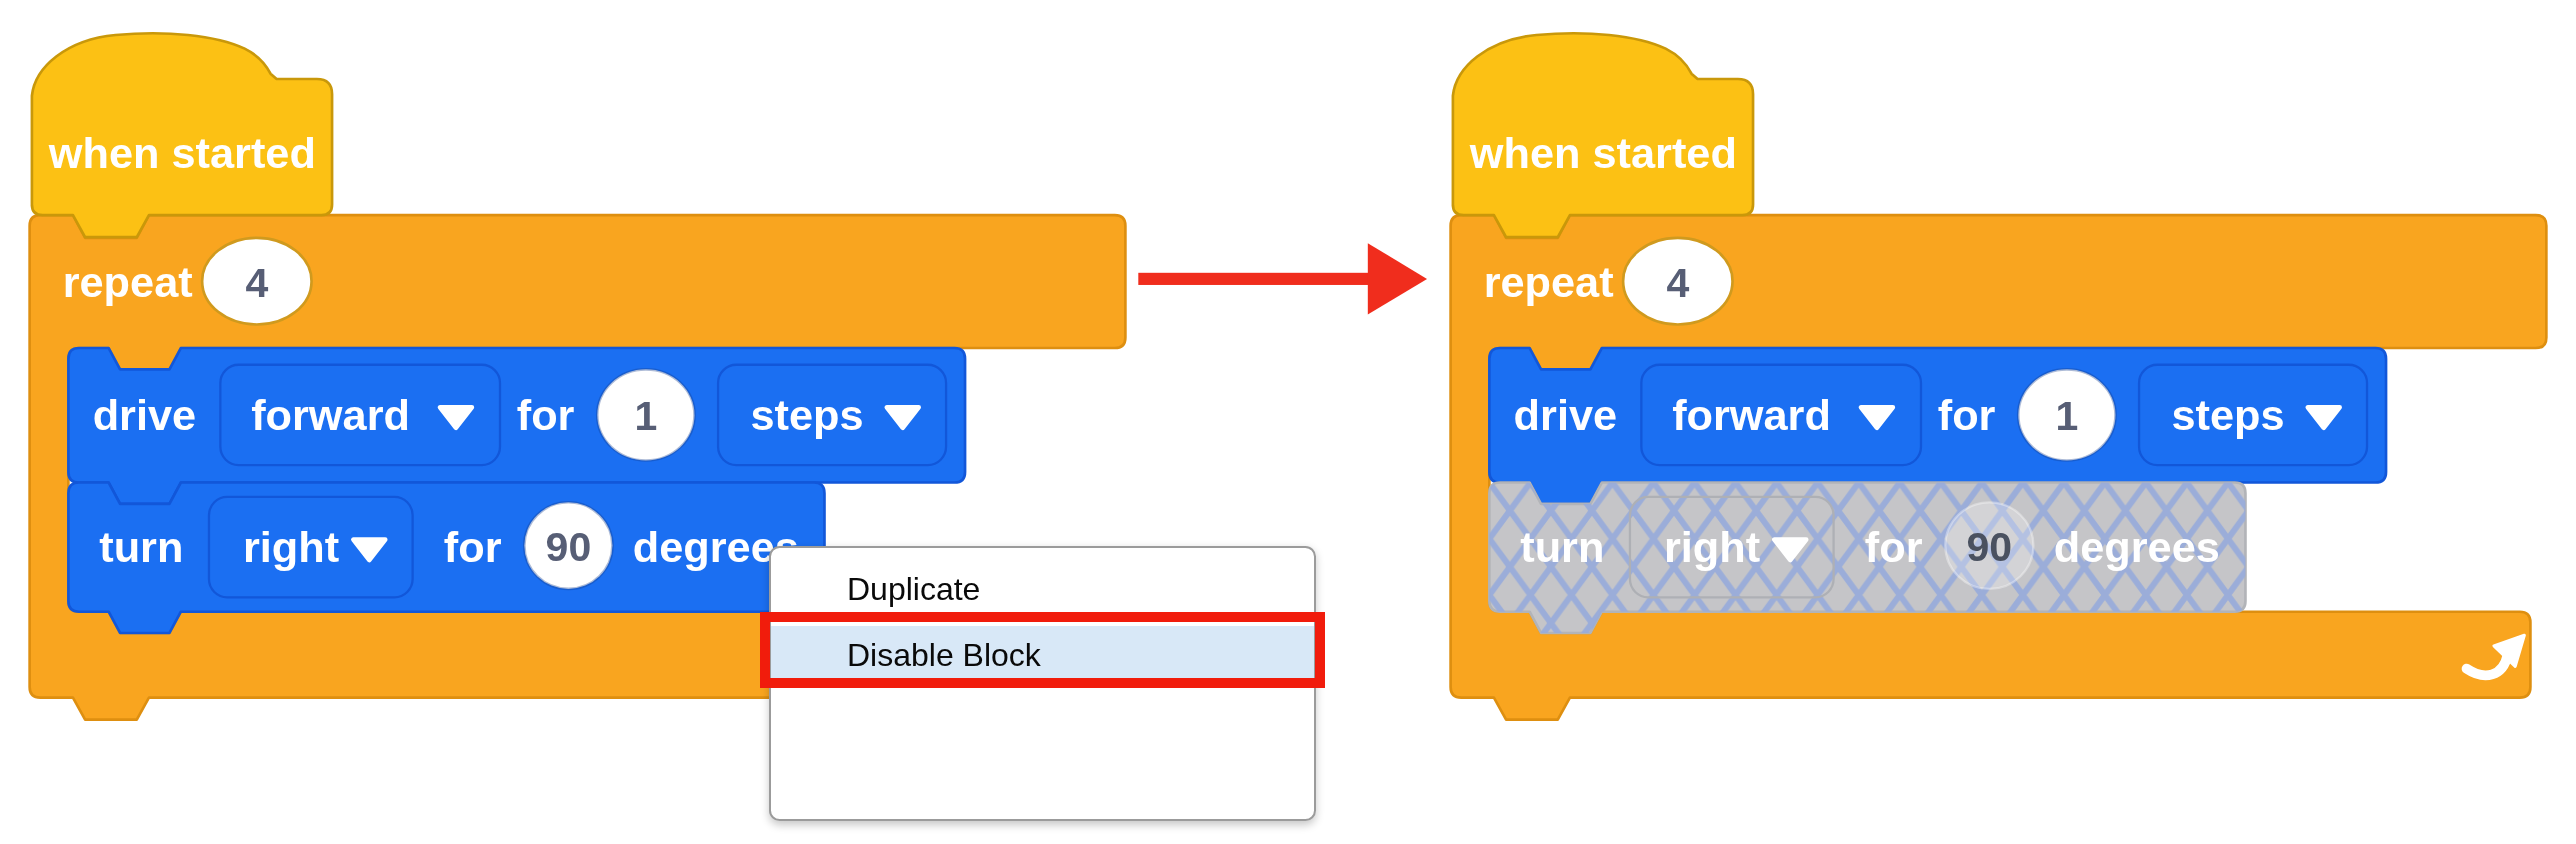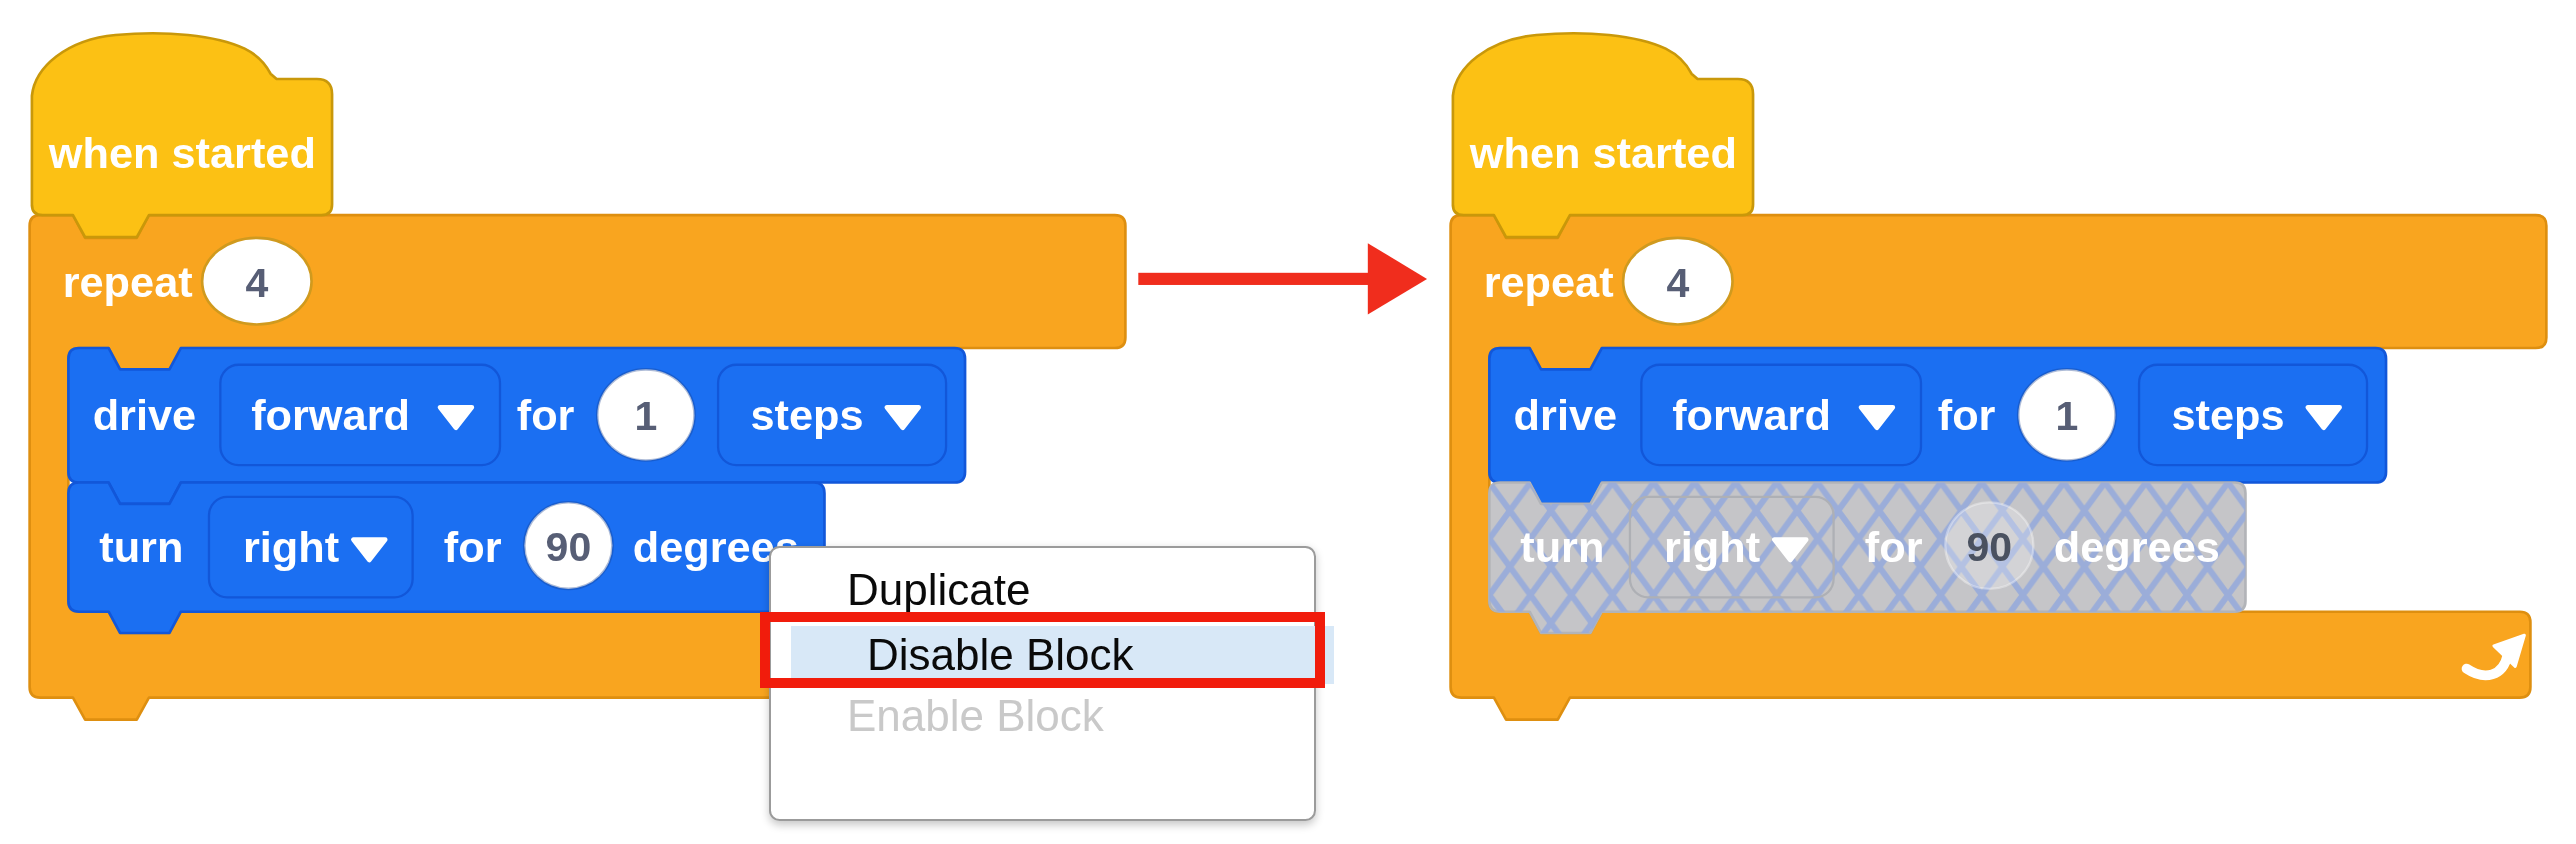--- a/index.html
+++ b/index.html
@@ -27,23 +27,23 @@
   .caret    {fill:#ffffff;stroke:#ffffff;stroke-width:6;stroke-linejoin:round;}
   .loop-arrow-stroke{fill:none;stroke:#ffffff;stroke-width:13;stroke-linecap:round;}
   .loop-arrow-head{fill:#ffffff;stroke:#ffffff;stroke-width:4;stroke-linejoin:round;}
   .arrow-red{fill:#F02D1D;}
 
   
   .menu{position:absolute;left:769px;top:546px;width:547px;height:275px;
         background:#ffffff;border:2.3px solid #9b9b9b;border-radius:10.6px;
         box-shadow:0 3.8px 9px rgba(0,0,0,0.22);box-sizing:border-box;z-index:5;}
   .menu-item{position:absolute;left:0;width:100%;padding-left:76px;box-sizing:border-box;
-             font-size:44px;color:#0a0a0a;display:flex;align-items:center;}
+             font-size:32px;color:#0a0a0a;display:flex;align-items:center;}
   .mi-duplicate{top:13.7px;height:56px;}
-  .mi-disable  {top:78px;height:58px;background:#D8E8F7;margin-left:20px;}
+  .mi-disable  {top:78px;height:58px;background:#D8E8F7;}
   .mi-enable   {top:140px;height:55px;color:#C9C9C9;}
   .mi-delete   {top:202px;height:56px;}
 
   .annotation-box{position:absolute;left:760px;top:612px;width:565px;height:76px;
                   border:10px solid #F11C0C;box-sizing:border-box;background:transparent;z-index:6;}
 </style>
 </head>
 <body>
 
 <div id="canvas">
@@ -171,19 +171,18 @@
         <text class="num-label num-dis" x="748" y="720">90</text>
       </g>
       <text class="blk-label" x="942" y="720">degrees</text>
     </g>
   </g>
 </svg>
 
 <div class="menu">
   <div class="menu-item mi-duplicate">Duplicate</div>
   <div class="menu-item mi-disable">Disable Block</div>
-  <div class="menu-item mi-enable">Enable Block</div>
 </div>
 
 <div class="annotation-box"></div>
 
 </div>
 
 
 </body></html>

